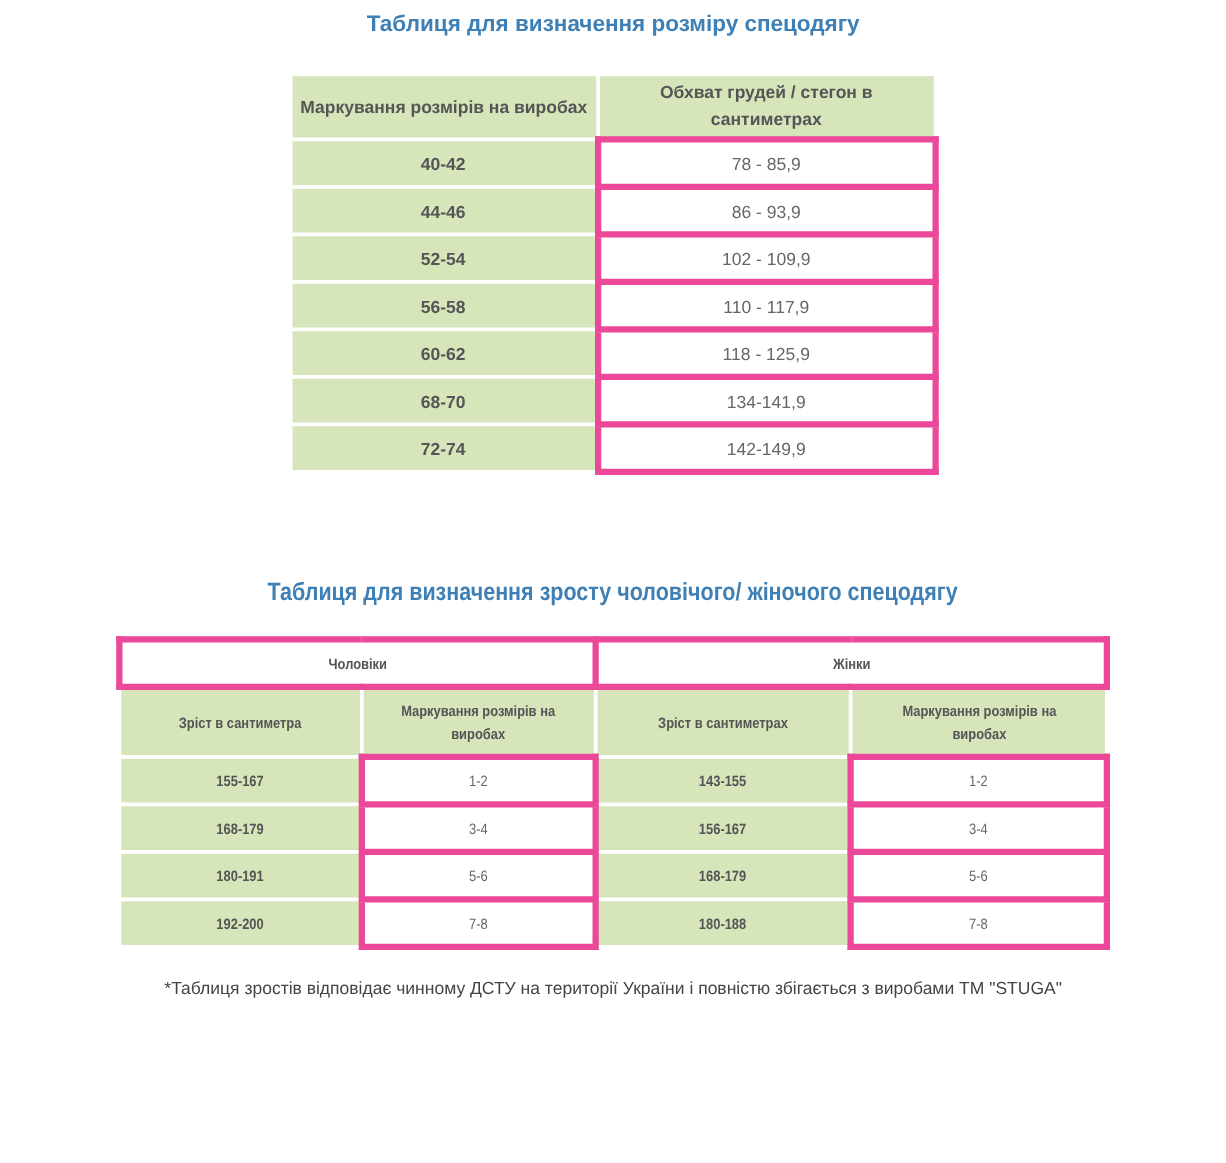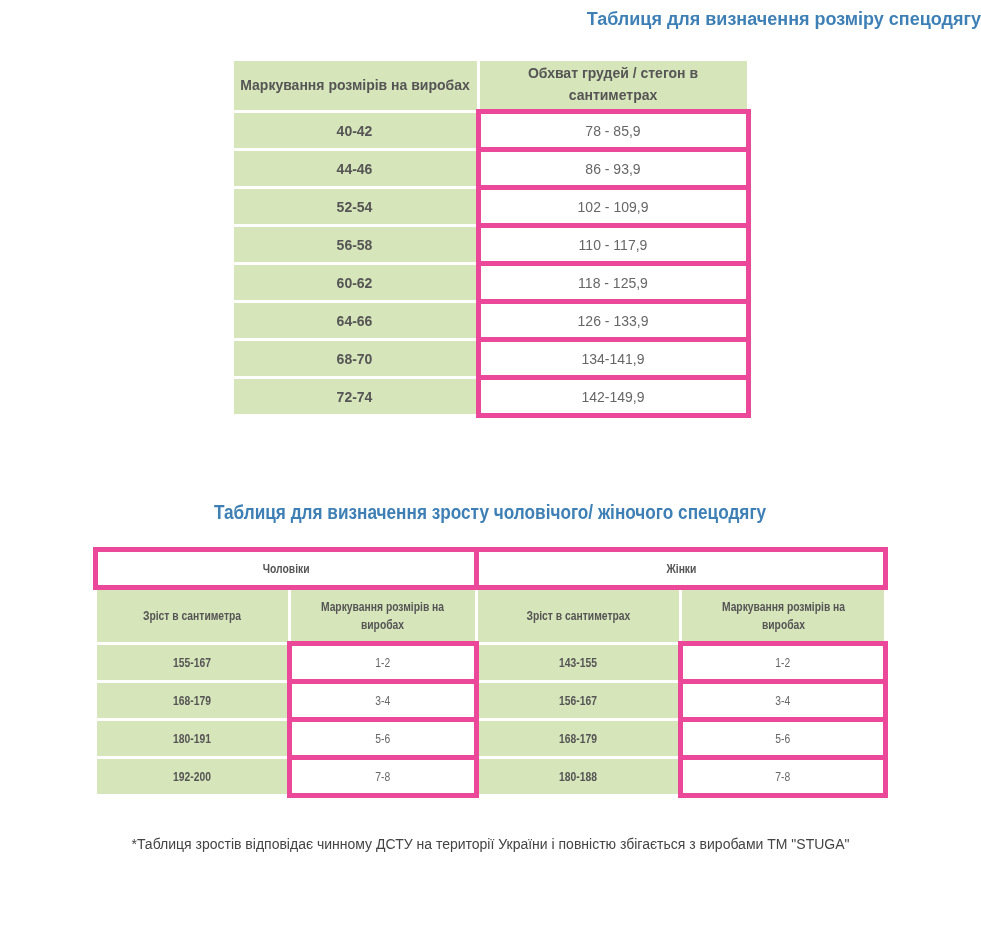--- a/index.html
+++ b/index.html
@@ -1,20 +1,20 @@
 <!DOCTYPE html>
 <html><head>
 <meta charset="utf-8">
 <style>
   html,body { margin:0; padding:0; background:#ffffff; }
   body { font-family:"Liberation Sans", sans-serif; color:#555555; }
   .page { width:981px; background:#ffffff; }
 
   .title { text-align:center; font-weight:bold; color:#3e80b5; }
-  .t1-title { font-size:18px; line-height:22px; margin:8px 0 0 0;text-align:right; }
+  .t1-title { font-size:18px; line-height:22px; margin:8px 0 0 0; }
   .t2-title { font-size:20px; line-height:24px; margin:82px 0 4px 0; }
 
   table { border-collapse:collapse; margin:0 auto; table-layout:fixed; }
   td { text-align:center; vertical-align:middle; }
 
   .gcell { background:#d6e5ba; border:3px solid #ffffff; font-weight:bold; color:#555555; }
   .wcell { background:#ffffff; border:5px solid #ec4899; color:#666666; }
 
   
   .t1 { width:516px; margin-top:28px; font-size:14px; }
@@ -35,21 +35,21 @@
   .t2 tr.subhdr { height:56px; }
   .t2 tr.subhdr td { line-height:1.5; }
   .t2 tr.data-row { height:38px; }
 
   .cnd { display:inline-block; transform:scaleX(0.86); transform-origin:center center; }
   .wrap190 { display:inline-block; max-width:190px; }
   .wrap175 { max-width:175px; white-space:normal; }
   .nowrap { white-space:nowrap; }
 
   .note { text-align:center; font-size:14px; color:#444444; line-height:20px; }
-  .note1 { margin-top:36px; }
+  .note1 { margin-top:20px; }
   .note2 { margin-top:9px; }
 </style>
 </head>
 <body>
 
 <div class="page">
 
   <div class="title t1-title">Таблиця для визначення розміру спецодягу</div>
 
   <table class="t1">
@@ -74,24 +74,20 @@
         <td class="gcell">52-54</td>
         <td class="wcell">102 - 109,9</td>
       </tr>
       <tr class="data-row">
         <td class="gcell">56-58</td>
         <td class="wcell">110 - 117,9</td>
       </tr>
       <tr class="data-row">
         <td class="gcell">60-62</td>
         <td class="wcell">118 - 125,9</td>
-      </tr>
-      <tr class="data-row">
-        <td class="gcell">64-66</td>
-        <td class="wcell">126 - 133,9</td>
       </tr>
       <tr class="data-row">
         <td class="gcell">68-70</td>
         <td class="wcell">134-141,9</td>
       </tr>
       <tr class="data-row">
         <td class="gcell">72-74</td>
         <td class="wcell">142-149,9</td>
       </tr>
     </tbody>

